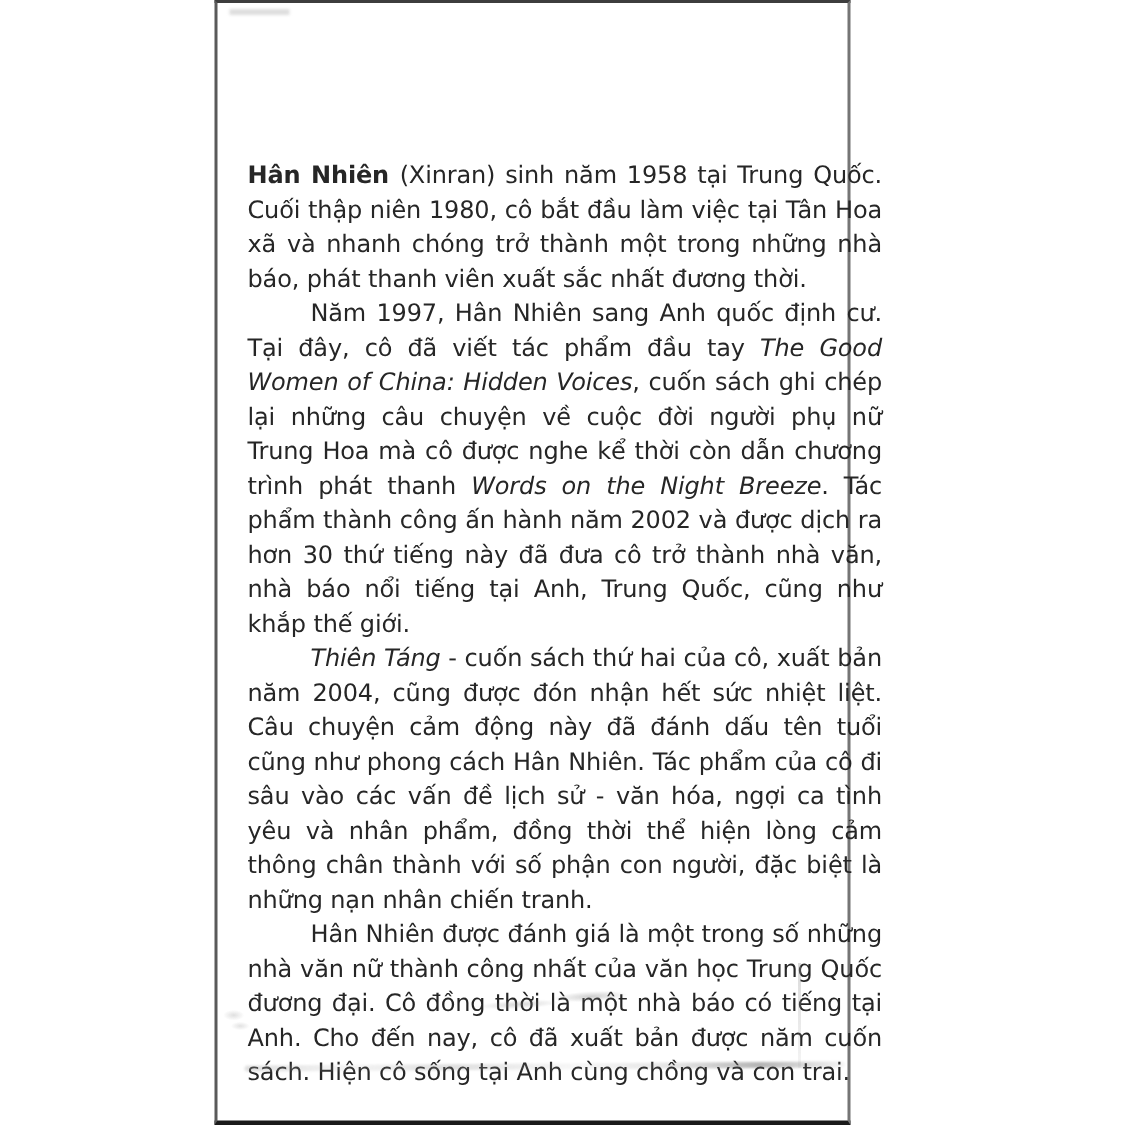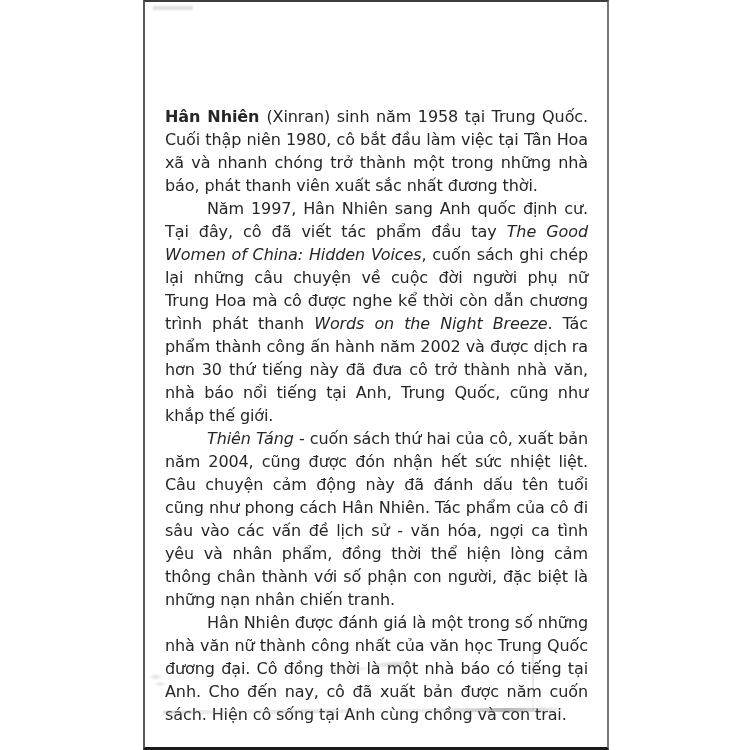--- a/index.html
+++ b/index.html
@@ -12,21 +12,21 @@
     width: 750px;
     height: 750px;
     background: #ffffff;
     overflow: hidden;
     font-family: "DejaVu Sans", "Liberation Sans", sans-serif;
   }
   .page {
     position: absolute;
     left: 143px;
     top: 0;
-    width: 466px;
+    width: 424px;
     height: 750px;
     box-sizing: border-box;
     background: var(--page-bg, #ffffff);
     border-left: 2px solid var(--edge-color, #5a5a5a);
     border-right: 2px solid #757575;
     border-top: 2px solid #3d3d3d;
     border-bottom: 3px solid var(--bottom-edge-color, #1a1a1a);
   }
   .text-block {
     position: absolute;

